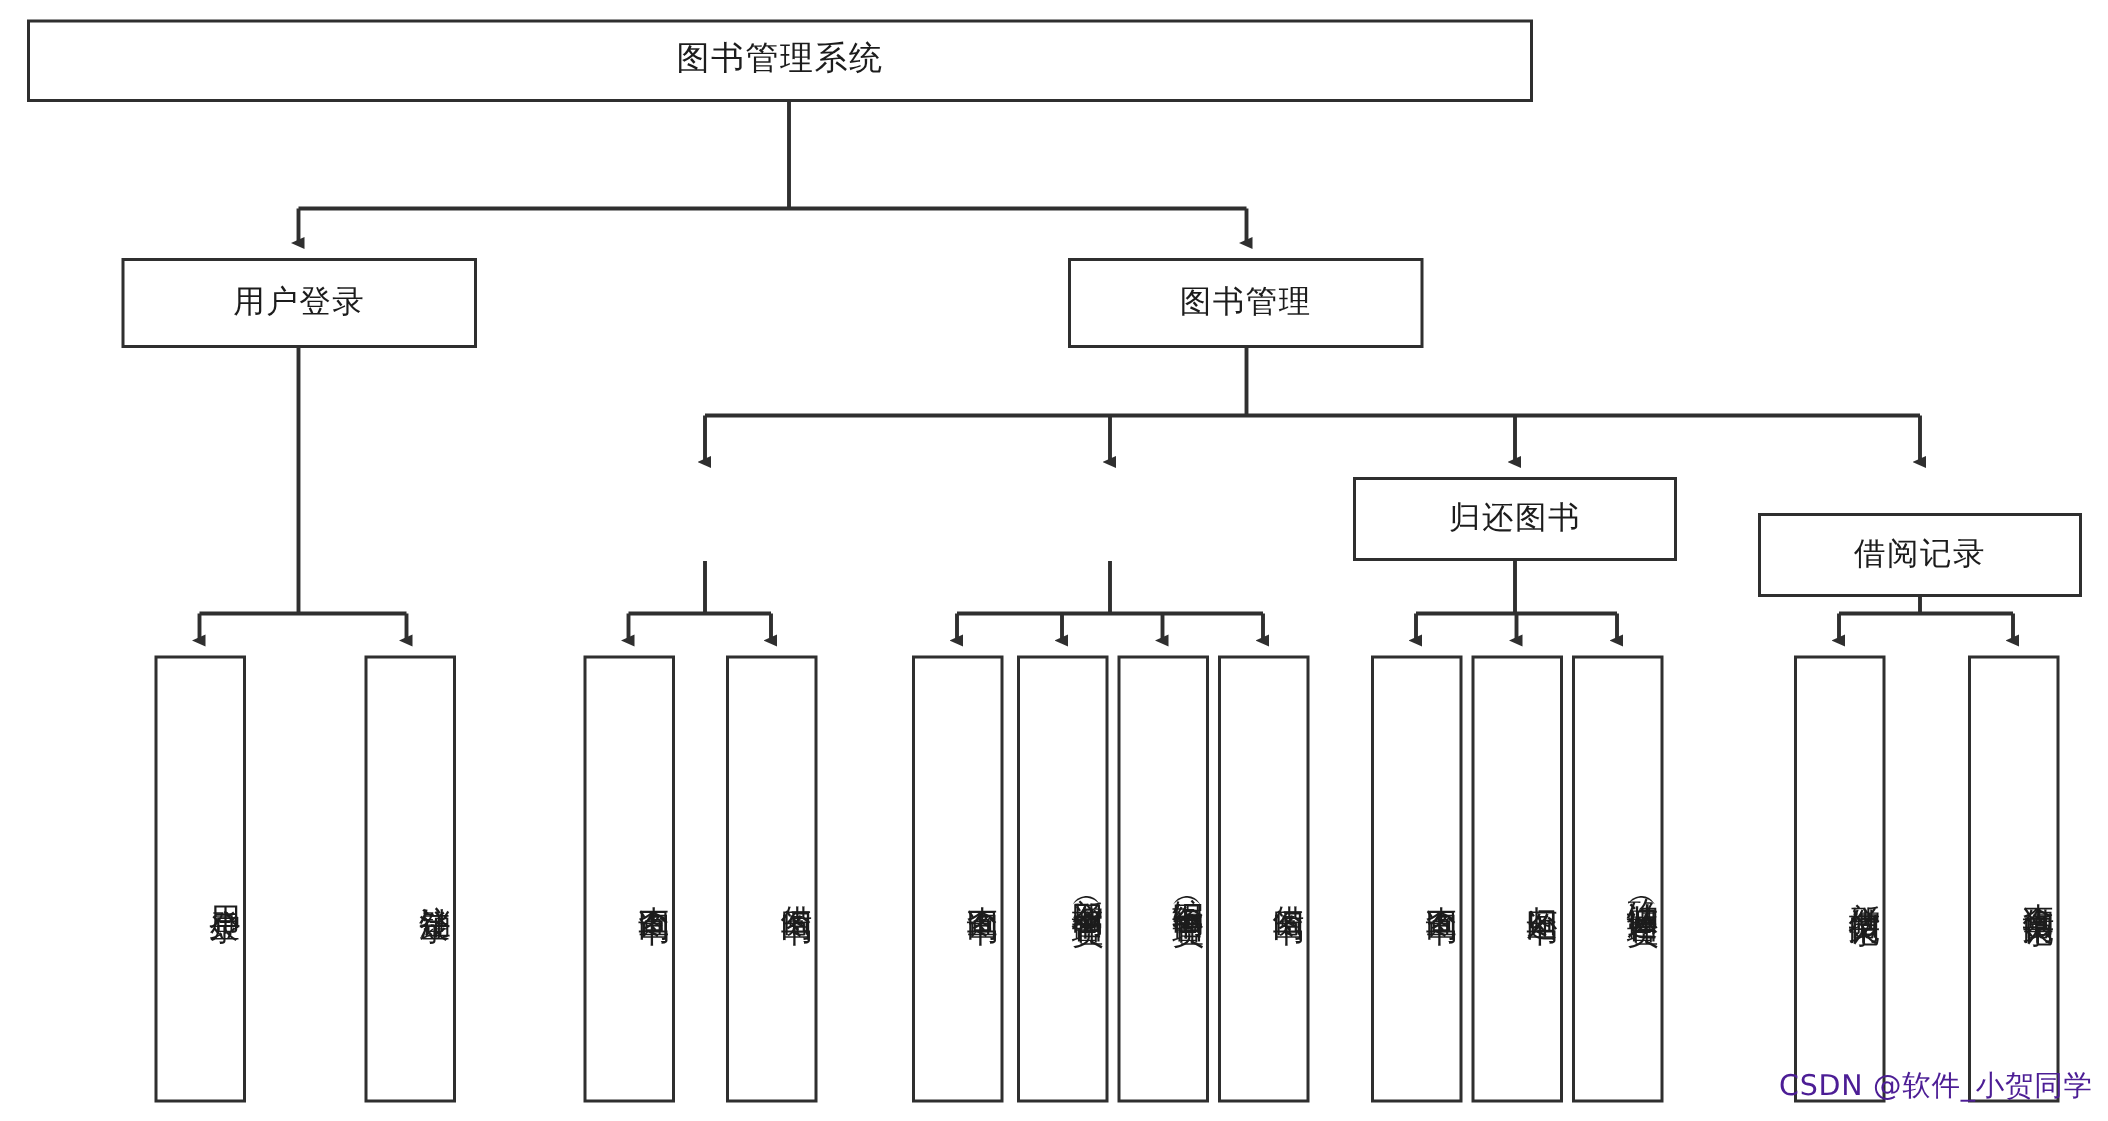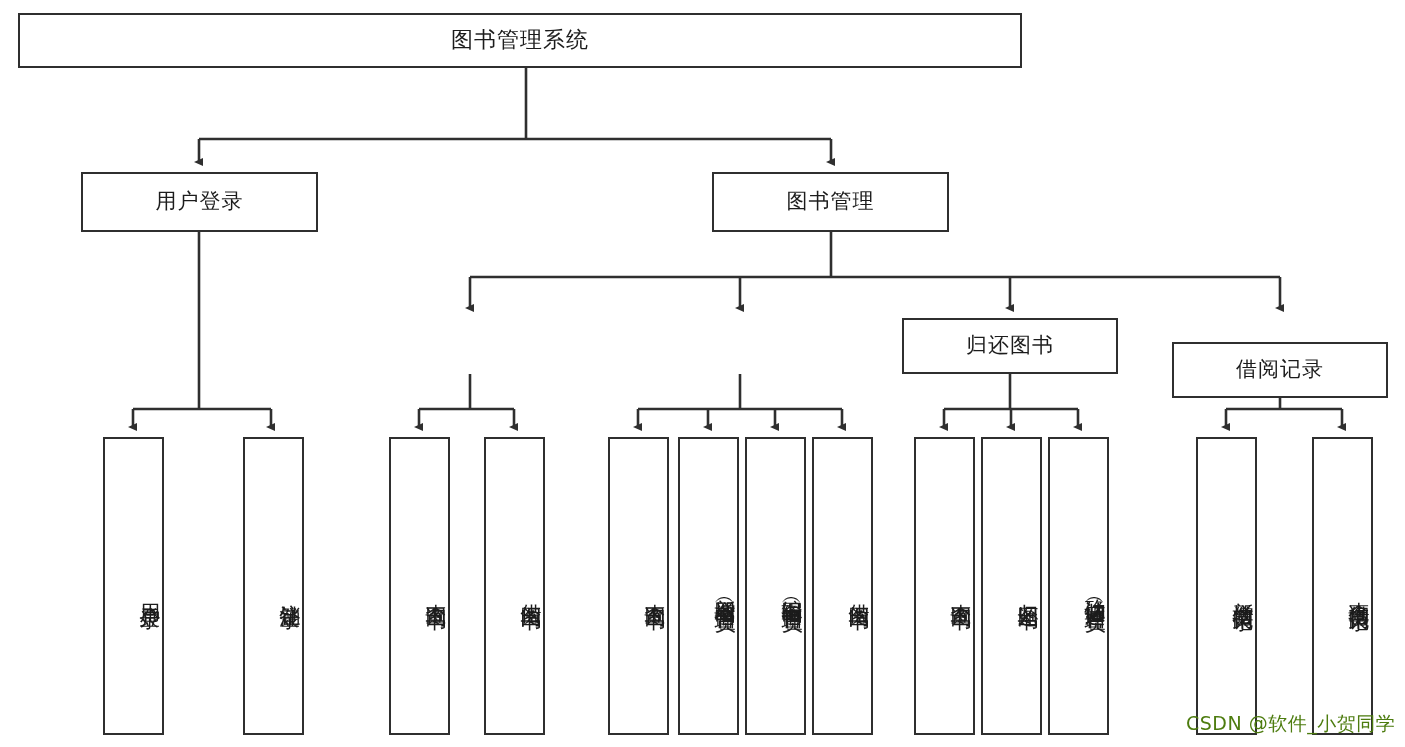--- a/index.html
+++ b/index.html
@@ -55,21 +55,21 @@
     letter-spacing: 2px;
   }
   .node.vert .vlabel {
     display: block;
   }
   .watermark {
     position: absolute;
     left: 1186px;
     top: 711px;
     font-size: 19px;
-    color: #4d7c0f;
+    color: #4c1d95;
     letter-spacing: 0.5px;
     white-space: nowrap;
     z-index: 5;
     font-family: "DejaVu Sans", "Liberation Sans", sans-serif;
   }
 </style>
 </head>
 <body>
 
 <div id="canvas">

